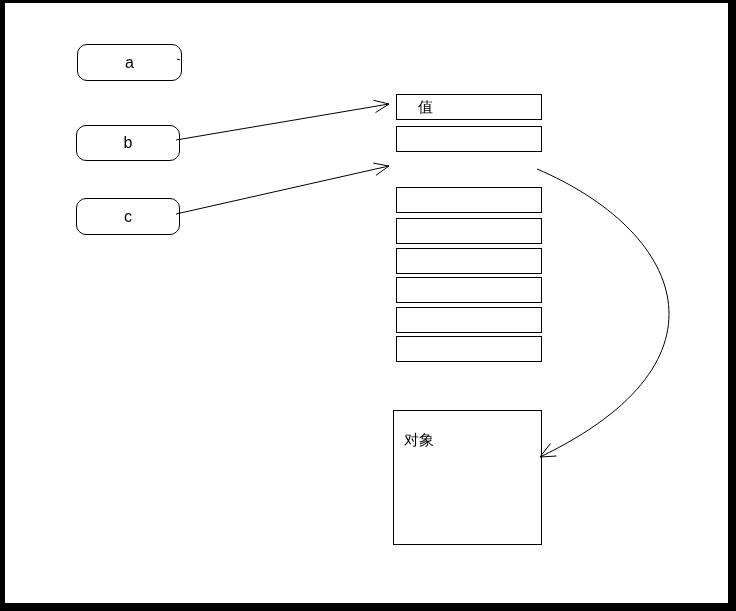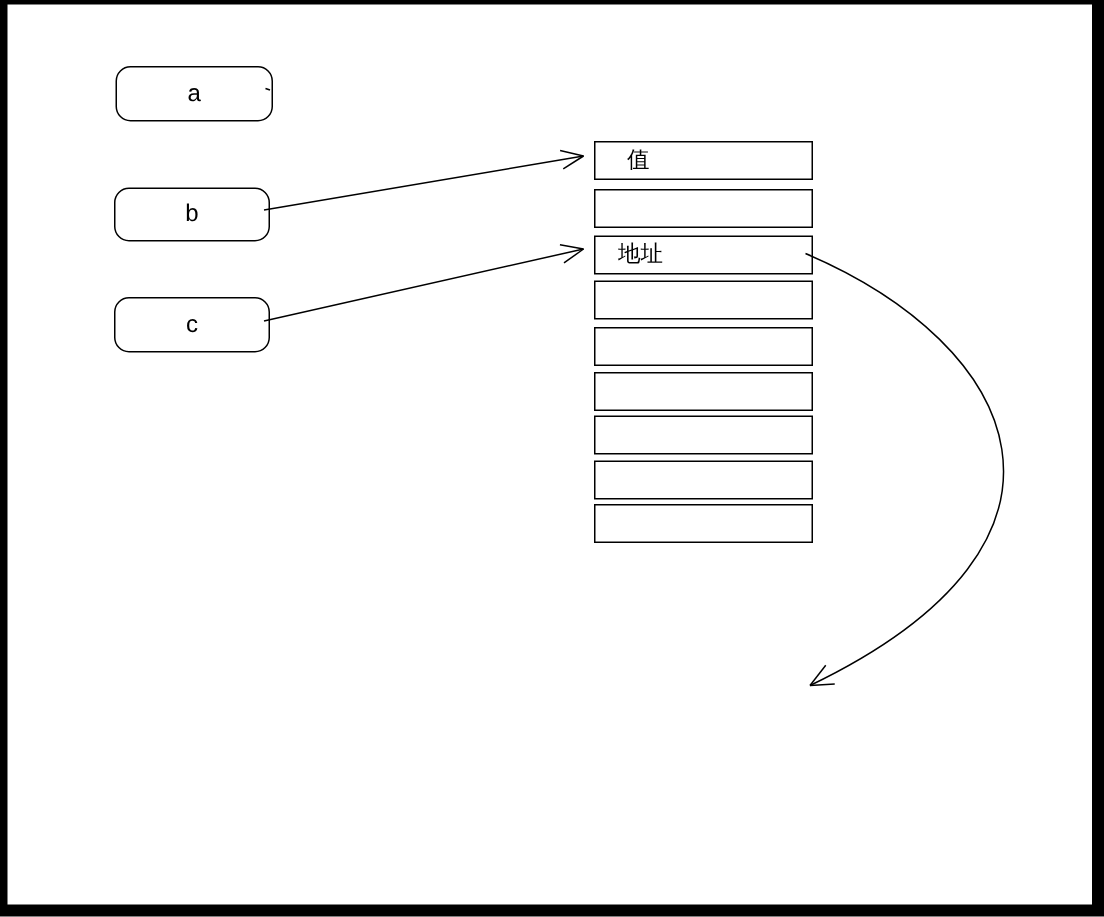--- a/index.html
+++ b/index.html
@@ -97,28 +97,30 @@
     </div>
     <div class="var-box abs" id="var-b">
       <span>b</span>
     </div>
     <div class="var-box abs" id="var-c">
       <span>c</span>
     </div>
 
     <div class="mem-cell value-cell abs" style="top:91px">值</div>
     <div class="mem-cell abs" style="top:123px"></div>
-    <div class="mem-cell abs" style="top:154px">地址</div>
     <div class="mem-cell abs" style="top:184px"></div>
     <div class="mem-cell abs" style="top:215px"></div>
     <div class="mem-cell abs" style="top:245px"></div>
     <div class="mem-cell abs" style="top:274px"></div>
     <div class="mem-cell abs" style="top:304px"></div>
     <div class="mem-cell abs" style="top:333px"></div>
 
+    <div class="abs" id="object-box">
+      <span class="obj-label">对象</span>
+    </div>
   </div>
 
   <svg id="arrow-layer" viewBox="0 0 736 611" xmlns="http://www.w3.org/2000/svg">
 
     <g>
       <line x1="176" y1="140" x2="389" y2="104"></line>
       <line x1="389" y1="104" x2="375.5" y2="112.6"></line>
       <line x1="389" y1="104" x2="373.4" y2="100.3"></line>
     </g>
 

